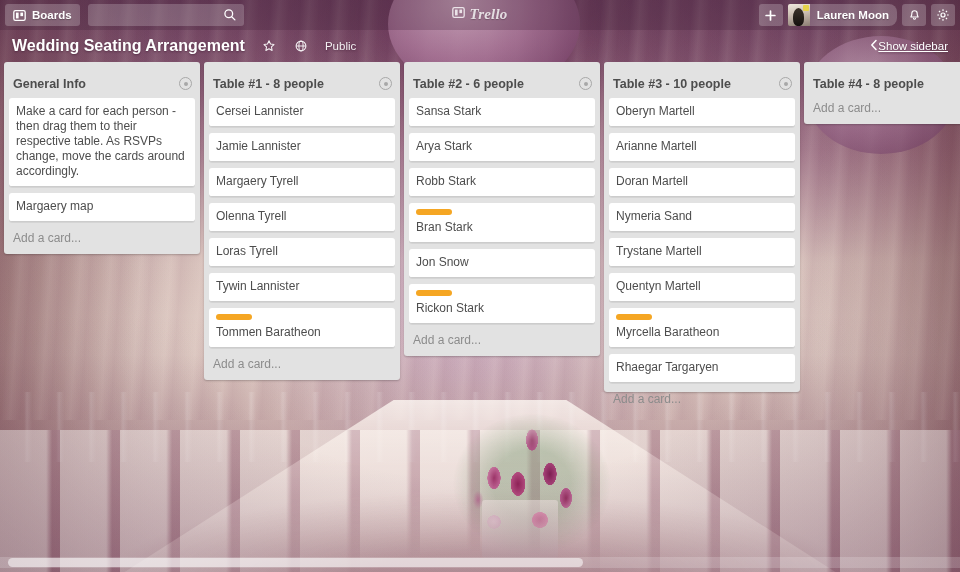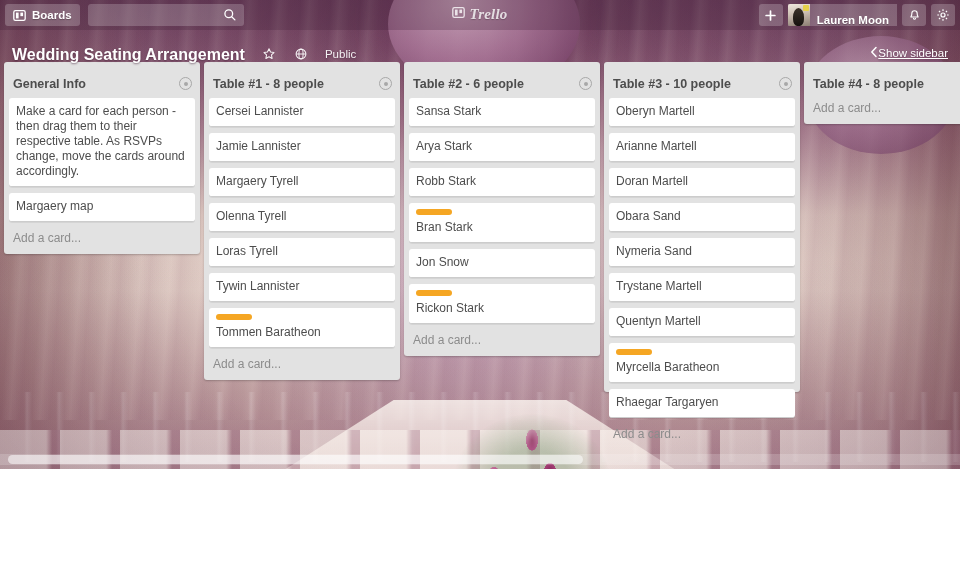--- a/index.html
+++ b/index.html
@@ -7,21 +7,21 @@
   html, body {
     width: 960px;
     height: 572px;
     overflow: hidden;
     font-family: "Liberation Sans", sans-serif;
   }
 
   #app {
     position: relative;
     width: 960px;
-    height: 469px;
+    height: 572px;
     overflow: hidden;
     background: #7f1d1d;
   }
 
   
   .bg-photo {
     position: absolute;
     inset: 0;
     background:
       
@@ -180,22 +180,22 @@
   .iconbtn {
     width: 24px; height: 22px;
     background: rgba(255,255,255,0.22);
     border-radius: 3px;
     display: flex; align-items: center; justify-content: center;
     cursor: pointer;
   }
   .member {
     height: 22px;
     background: rgba(255,255,255,0.22);
-    border-radius: 0;
-    display: flex; align-items: flex-end;
+    border-radius: 8px;
+    display: flex; align-items: center;
     padding-right: 8px;
     cursor: pointer;
   }
   .avatar {
     width: 22px; height: 22px; margin-right: 7px;
     border-radius: 2px 0 0 2px;
     background:
       linear-gradient(170deg, #efe7dd 0%, #cfc2b6 40%, #8d7f74 100%);
     position: relative; overflow: hidden;
   }
@@ -210,21 +210,21 @@
   }
   .member-name {
     color: #fff; font-size: 11.5px; font-weight: bold;
     text-shadow: 0 1px 1px rgba(0,0,0,0.28);
     white-space: nowrap;
   }
 
   
   .boardbar {
     position: absolute; left: 0; top: 30px; width: 960px; height: 32px;
-    display: flex; align-items: flex-start;
+    display: flex; align-items: center;
     padding: 16px 12px;
     z-index: 19;
     border-radius: 7px;
   }
   .board-title {
     color: #fff; font-size: 16px; font-weight: bold;
     text-shadow: 0 1px 2px rgba(60,25,50,0.55);
     white-space: nowrap;
   }
   .board-meta { display: flex; align-items: center; gap: 16px; margin-left: 16px; }
@@ -483,21 +483,20 @@
         <div class="list-header">
           <div class="list-title">Table #3 - 10 people</div>
           <div class="list-menu-icon">
             <i></i>
           </div>
         </div>
         <div class="cards">
           <div class="card"><span>Oberyn Martell</span></div>
           <div class="card"><span>Arianne Martell</span></div>
           <div class="card"><span>Doran Martell</span></div>
-          <div class="card"><span>Obara Sand</span></div>
           <div class="card"><span>Nymeria Sand</span></div>
           <div class="card"><span>Trystane Martell</span></div>
           <div class="card"><span>Quentyn Martell</span></div>
           <div class="card"><span class="card-label" style="background: rgb(245, 166, 35);"></span><span>Myrcella Baratheon</span></div>
           <div class="card"><span>Rhaegar Targaryen</span></div>
         </div>
         <div class="add-card">Add a card...</div>
       </div>
       <div class="list">
         <div class="list-header">

